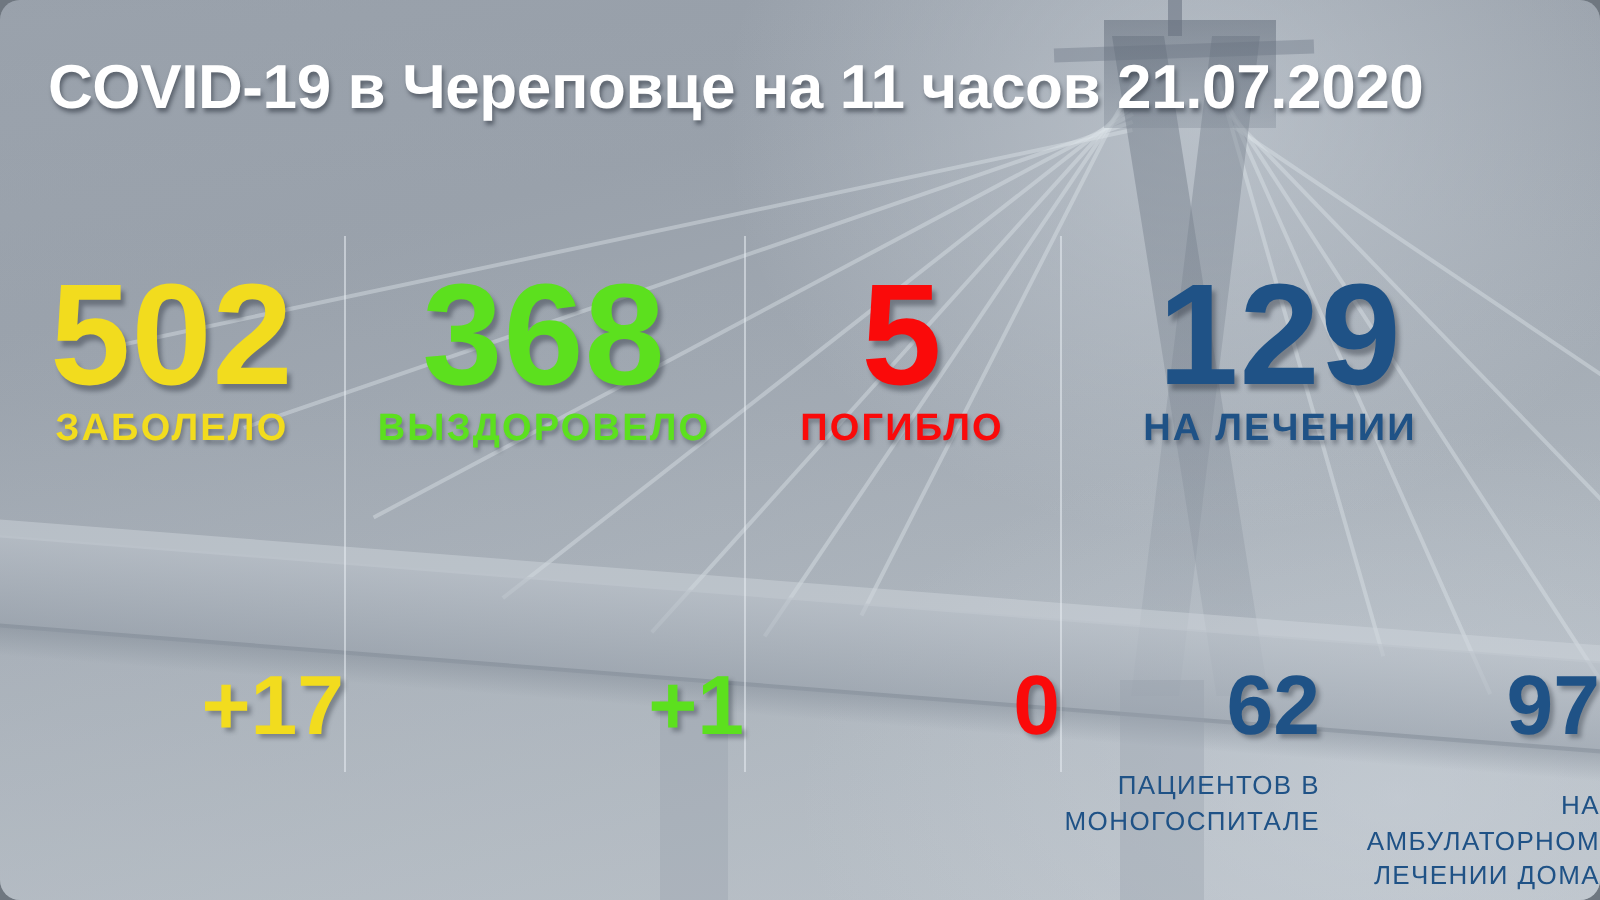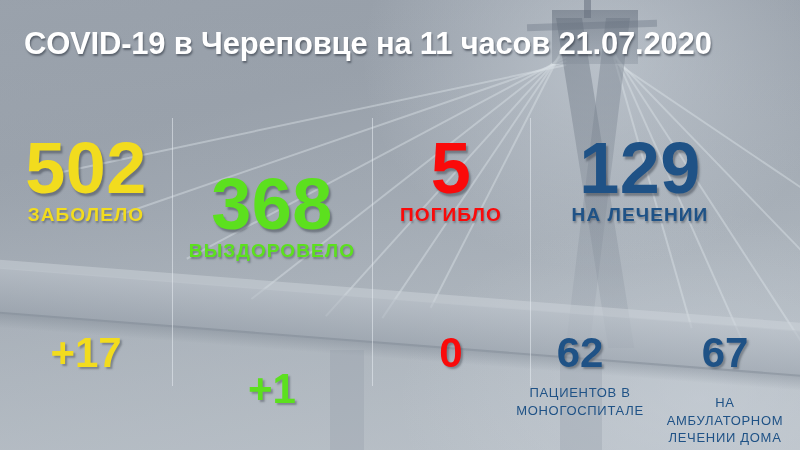--- a/index.html
+++ b/index.html
@@ -8,20 +8,21 @@
     background: #6f7780;
   }
 
   #infographic {
     position: relative;
     width: 800px;
     height: 450px;
     overflow: hidden;
     font-family: "Liberation Sans", sans-serif;
     background: linear-gradient(165deg, #9ba3ad 0%, #98a0aa 25%, #a3abb4 55%, #aab2ba 75%, #b3bac1 100%);
+    border-radius: 10px;
   }
 
   
   .bg-layer {
     position: absolute;
     inset: 0;
     overflow: hidden;
     pointer-events: none;
   }
 
@@ -136,21 +137,21 @@
   }
   .stat .label {
     margin-top: 0;
     font-size: 19px;
     font-weight: bold;
     letter-spacing: 1.1px;
     text-shadow: 1px 2px 2px rgba(50,58,68,0.42);
   }
 
   .c-yellow { color: #f2dc1e; }
-  .c-green  { color: #5ce01e; margin-top: 36px; }
+  .c-green  { color: #5ce01e; }
   .c-red    { color: #fa0a0a; }
   .c-blue   { color: #1f5286; }
 
   .divider {
     position: absolute;
     width: 1px;
     background: rgba(232,237,242,0.55);
   }
 
   .weekend-title {
@@ -162,21 +163,21 @@
     font-size: 16px;
     font-weight: bold;
     color: #ffffff;
     letter-spacing: 1.3px;
     text-shadow: 1px 2px 2px rgba(50,58,68,0.45);
   }
 
   
   .stat2 {
     position: absolute;
-    text-align: center;
+    text-align: right;
   }
   .stat2 .value {
     font-size: 42px;
     font-weight: bold;
     line-height: 1;
     text-shadow: 2px 2px 2px rgba(50,58,68,0.40);
   }
   .stat2 .label {
     margin-top: 10px;
     font-size: 13px;
@@ -263,20 +264,20 @@
       <div class="value c-red">0</div>
     </div>
 
     <div class="stat2" style="left:500px; top:332px; width:160px;">
       <div class="value c-blue">62</div>
       <div class="label" style="white-space: pre-line;">ПАЦИЕНТОВ В
 МОНОГОСПИТАЛЕ</div>
     </div>
 
     <div class="stat2" style="left:650px; top:332px; width:150px;">
-      <div class="value c-blue">67</div>
+      <div class="value c-blue">97</div>
       <div class="label" style="white-space: pre-line; margin-top: 20px;">НА
 АМБУЛАТОРНОМ
 ЛЕЧЕНИИ ДОМА</div>
     </div>
 
   </div>
 </div>
 
 </body></html>

